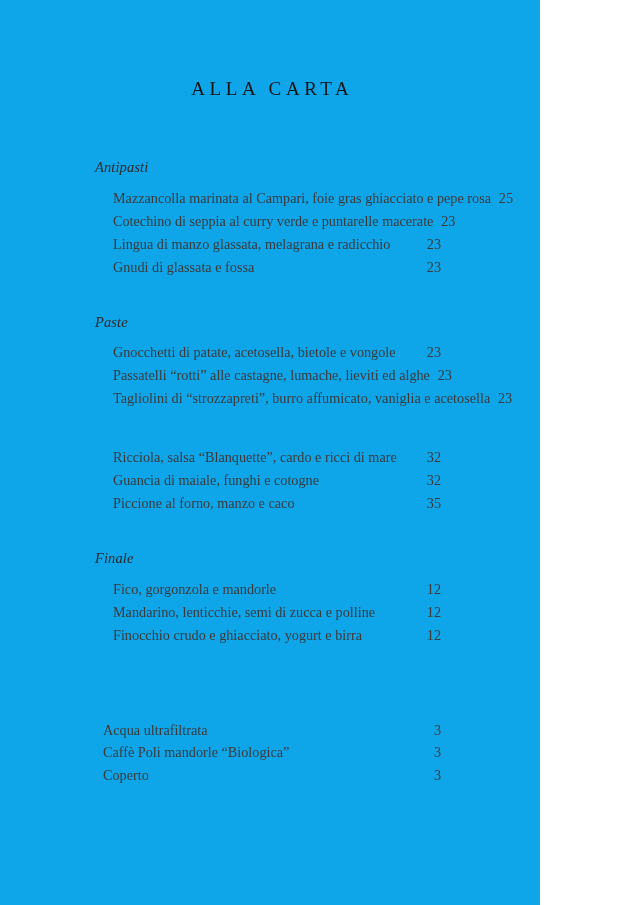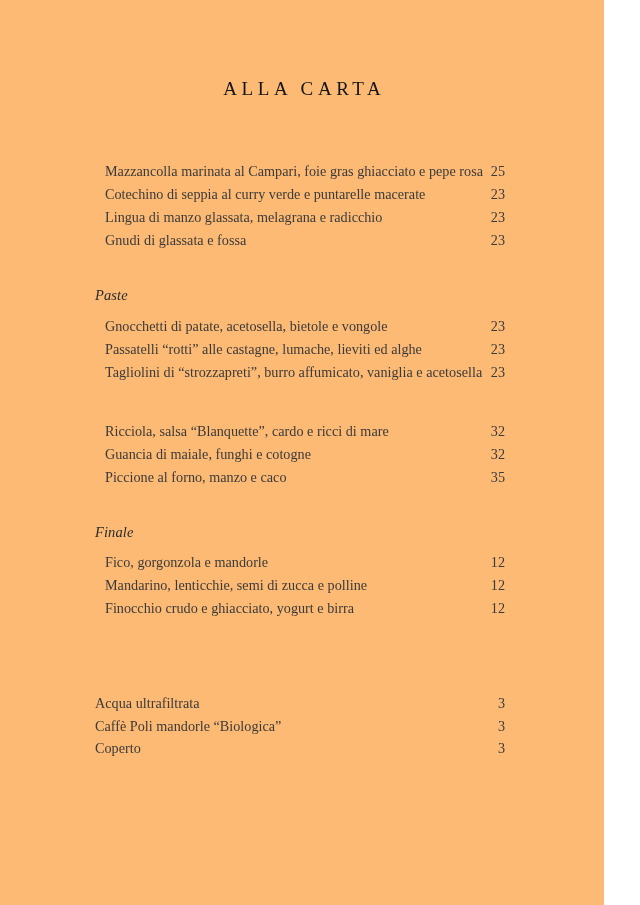--- a/index.html
+++ b/index.html
@@ -10,23 +10,23 @@
     width: 640px;
     height: 905px;
     background: #ffffff;
     font-family: "Liberation Serif", "DejaVu Serif", serif;
     color: #333333;
     overflow: hidden;
   }
 
   .page {
     position: relative;
-    width: 604px;
+    width: 540px;
     height: 905px;
-    background: #fdba74;
+    background: #0ea5e9;
     box-sizing: border-box;
   }
 
   
   .menu-title {
     text-align: center;
     font-size: 19px;
     letter-spacing: 4.6px;
     color: #141414;
     font-weight: 400;
@@ -66,20 +66,21 @@
     list-style: none;
   }
 
   .menu-row {
     display: flex;
     align-items: baseline;
     font-size: 14.2px;
     line-height: 23px;
     color: #3a3a3a;
     letter-spacing: 0.01px;
+    margin-left: 8px;
   }
 
   .menu-row .row-name {
     padding-left: 10px;
     flex: 1 1 auto;
     white-space: nowrap;
   }
 
   .menu-row .row-price {
     flex: 0 0 auto;
@@ -107,20 +108,21 @@
 <body>
 
 <div class="page">
 
   <h1 class="menu-title">ALLA CARTA</h1>
 
   <div class="content">
 
     <div id="sections-container">
         <div class="section">
+          <div class="section-header">Antipasti</div>
           <ul class="items">
             <li class="menu-row">
               <span class="row-name">Mazzancolla marinata al Campari, foie gras ghiacciato e pepe rosa</span>
               <span class="row-price">25</span>
             </li>
             <li class="menu-row">
               <span class="row-name">Cotechino di seppia al curry verde e puntarelle macerate</span>
               <span class="row-price">23</span>
             </li>
             <li class="menu-row">

